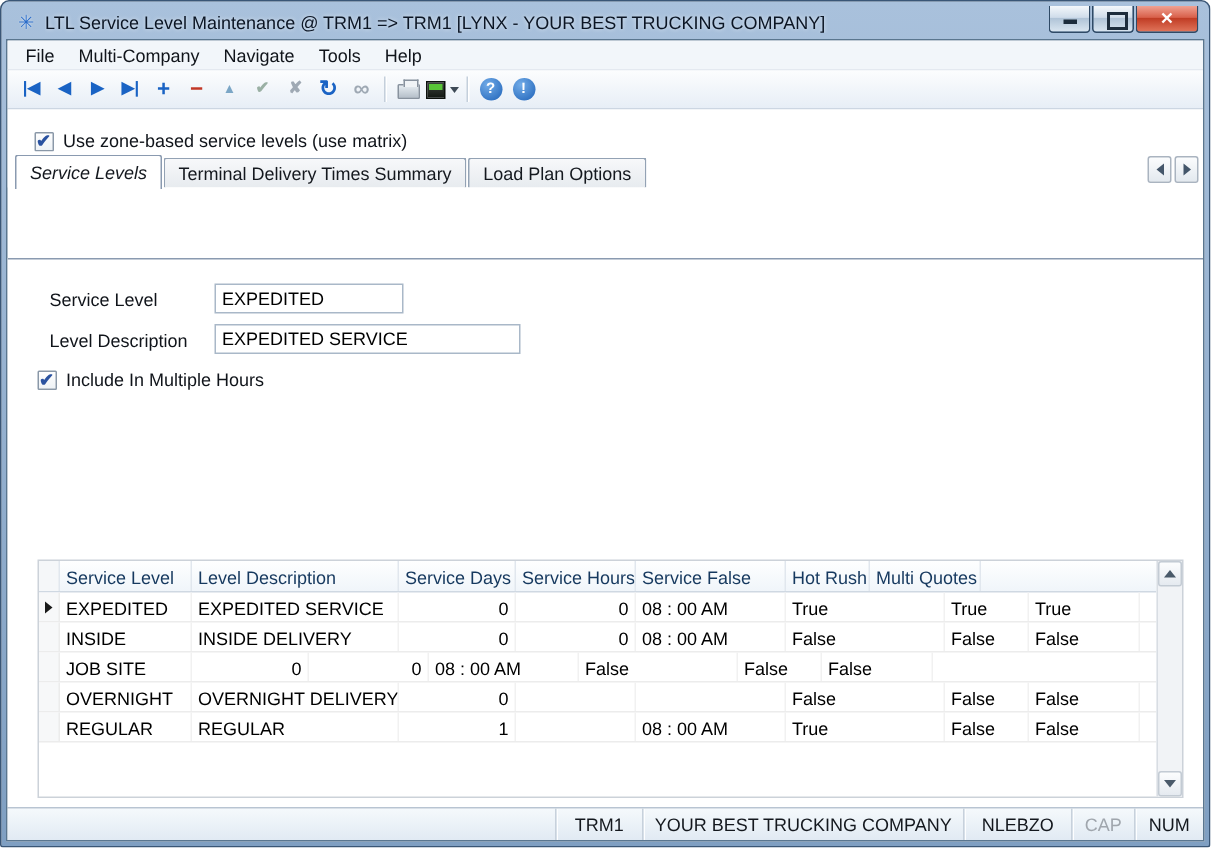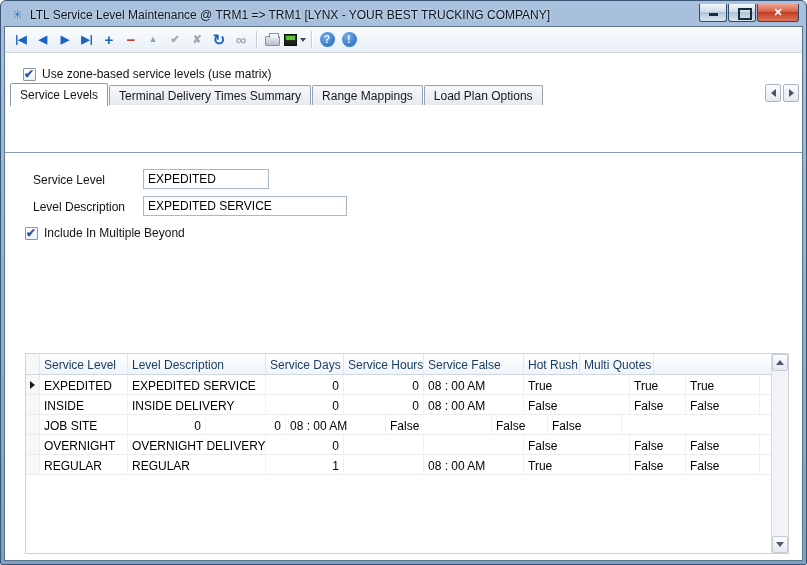--- a/index.html
+++ b/index.html
@@ -70,21 +70,21 @@
     color:#2a52a0; font-size:12px; font-weight:bold; }
   .check-label { color:#10141a; }
 
   
   .tabstrip { height:24px; background:#fff; display:flex; align-items:flex-end; padding-left:5px;
     position:relative; z-index:2; }
   .tab { height:20px; padding:0 9px; display:flex; align-items:center; white-space:nowrap;
     background:linear-gradient(#f7f8fa,#e7ebef); border:1px solid #93a2b4; border-bottom:none;
     border-radius:2px 2px 0 0; margin-right:1px; color:#14181e; flex:0 0 auto; }
   .tab.active { height:23px; background:#fff; margin-bottom:-1px; border-color:#8a9ab0;
-    z-index:3; position:relative; }
+    z-index:3; position:relative;font-style:italic; }
   .tabscroll { position:absolute; right:0; top:0; bottom:0; width:42px; background:#fff;
     display:flex; align-items:center; justify-content:flex-end; gap:2px; padding-right:3px; z-index:4; }
   .tab-sbtn { width:16px; height:18px; border:1px solid #aab4c0; border-radius:2px;
     background:linear-gradient(#fbfcfd,#e3e9ef); display:flex; align-items:center; justify-content:center; }
   .tri-left { width:0; height:0; border-top:4px solid transparent; border-bottom:4px solid transparent;
     border-right:5px solid #44566a; }
   .tri-right { width:0; height:0; border-top:4px solid transparent; border-bottom:4px solid transparent;
     border-left:5px solid #44566a; }
 
   
@@ -148,20 +148,27 @@
     <span class="title-text">LTL Service Level Maintenance @ TRM1 =&gt; TRM1 [LYNX - YOUR BEST TRUCKING COMPANY]</span>
     <span class="cap-btns">
       <span class="cap-btn min"></span>
       <span class="cap-btn max"></span>
       <span class="cap-btn close"></span>
     </span>
   </div>
 
   <div class="client">
 
+    <div class="menubar">
+      <span class="menu-item">File</span>
+      <span class="menu-item">Multi-Company</span>
+      <span class="menu-item">Navigate</span>
+      <span class="menu-item">Tools</span>
+      <span class="menu-item">Help</span>
+    </div>
 
     <div class="toolbar">
       <span class="tbtn">
           <span class="glyph c-blue">|◀</span>
         </span>
       <span class="tbtn">
           <span class="glyph c-blue">◀</span>
         </span>
       <span class="tbtn">
           <span class="glyph c-blue">▶</span>
@@ -208,40 +215,39 @@
     </div>
 
     <div class="options-row">
       <span class="checkbox checked"></span>
       <span class="check-label">Use zone-based service levels (use matrix)</span>
     </div>
 
     <div class="tabstrip">
       <span class="tab active">Service Levels</span>
       <span class="tab">Terminal Delivery Times Summary</span>
-      <span class="tab">Range Mappings</span>
       <span class="tab">Load Plan Options</span>
       <span class="tabscroll">
         <span class="tab-sbtn">
             <span class="tri-left"></span>
           </span>
         <span class="tab-sbtn">
             <span class="tri-right"></span>
           </span>
       </span>
     </div>
 
     <div class="panel">
       <span class="form-label lbl-sl">Service Level</span>
       <input class="field fld-sl" value="EXPEDITED" style="">
       <span class="form-label lbl-ld">Level Description</span>
       <input class="field fld-ld" value="EXPEDITED SERVICE" style="">
       <div class="mq-row">
         <span class="checkbox checked"></span>
-        <span class="check-label">Include In Multiple Beyond</span>
+        <span class="check-label">Include In Multiple Hours</span>
       </div>
 
       <div class="grid">
         <div class="grid-main">
           <div class="grid-header">
             <span class="gsel-h"></span>
             <span class="gh c0">Service Level</span>
             <span class="gh c1">Level Description</span>
             <span class="gh c2">Service Days</span>
             <span class="gh c3">Service Hours</span>
@@ -313,15 +319,23 @@
           <span class="sbtn">
               <span class="tri-up"></span>
             </span>
           <span class="sbtn down">
               <span class="tri-down"></span>
             </span>
         </div>
       </div>
     </div>
 
+    <div class="statusbar">
+      <span class="sseg spacer"></span>
+      <span class="sseg w-trm">TRM1</span>
+      <span class="sseg w-co">YOUR BEST TRUCKING COMPANY</span>
+      <span class="sseg w-usr">NLEBZO</span>
+      <span class="sseg w-cap dim">CAP</span>
+      <span class="sseg w-num">NUM</span>
+    </div>
 
   </div>
 </div>
 
 </body></html>

